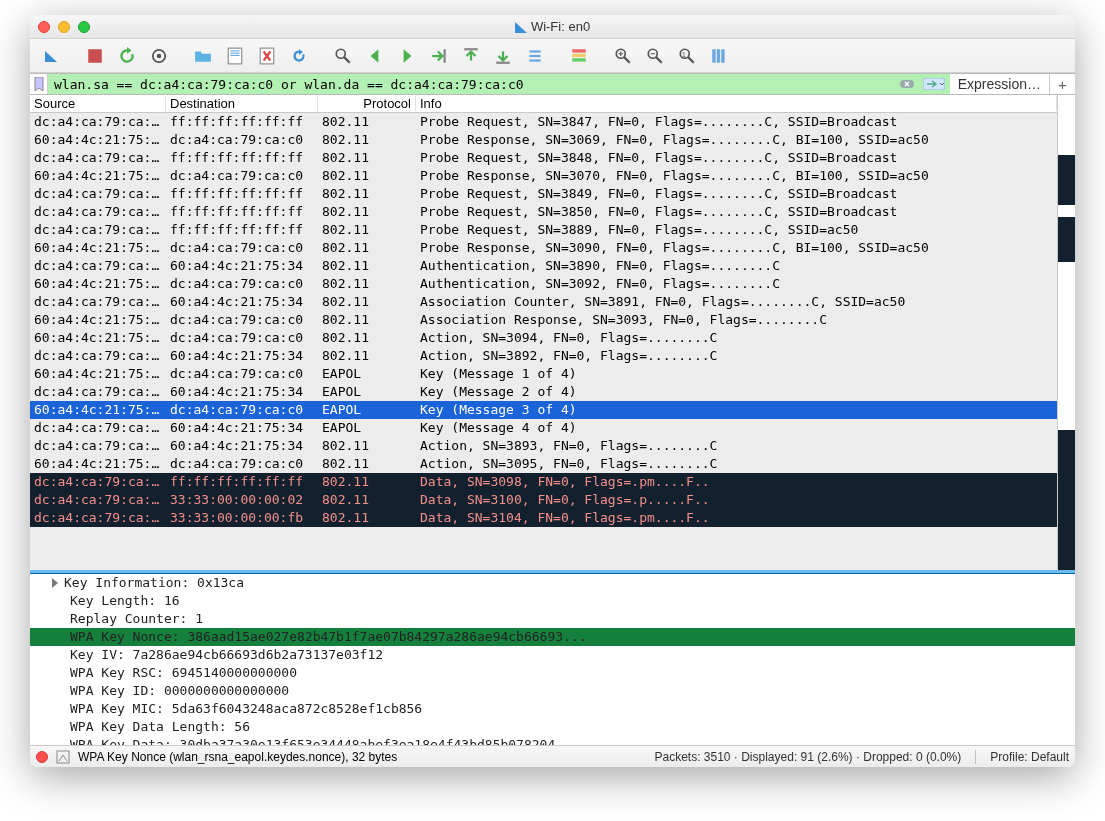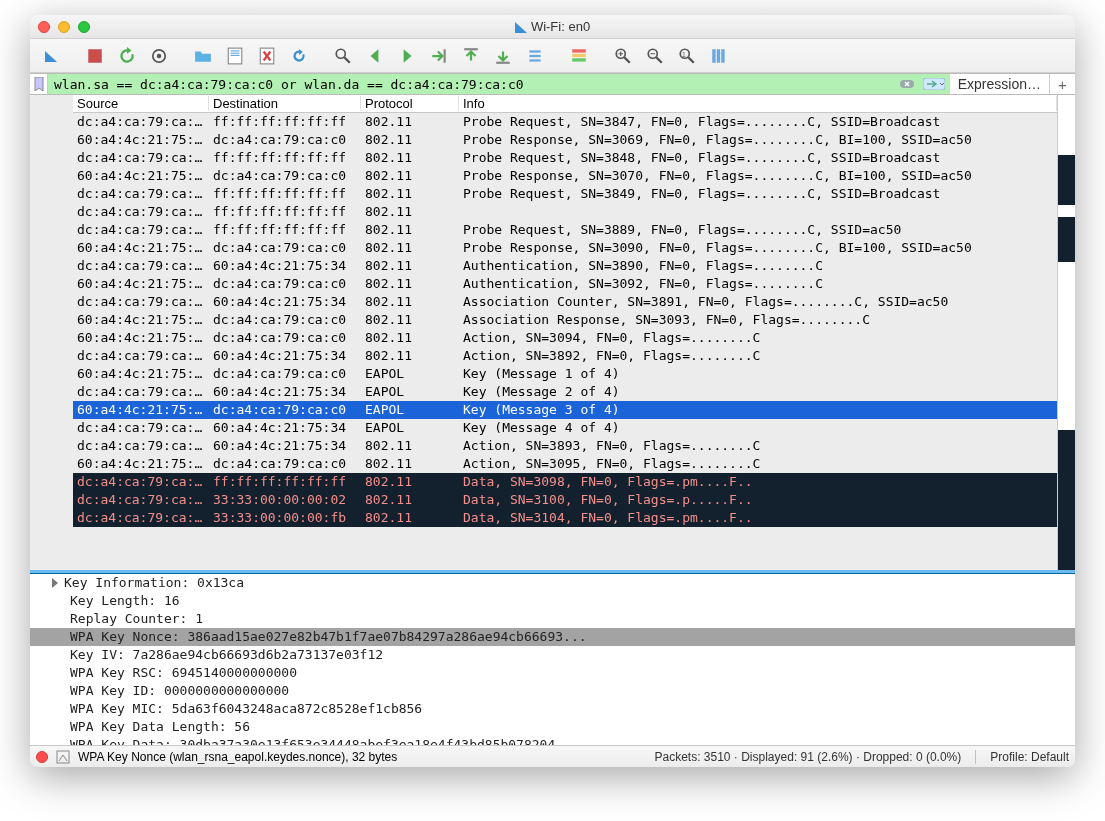--- a/index.html
+++ b/index.html
@@ -99,57 +99,57 @@
     display:flex;
     background:#fff;
     border-bottom:1px solid #c8c8c8;
     font-size:13px;
     height:18px;
     align-items:center;
   }
   .pl-header div { padding:0 4px; border-right:1px solid #e0e0e0; }
   .col-src { width:136px; }
   .col-dst { width:152px; }
-  .col-proto { width:98px; }
+  .col-proto { width:98px;text-align:right; }
   .col-info { flex:1; }
   .pl-body {
     flex:1;
     overflow:hidden;
     position:relative;
     font-family: Menlo, Consolas, monospace;
     font-size:13px;
     line-height:18px;
   }
   .rows { position:absolute; left:0; top:0; right:0; }
   .prow { display:flex; height:18px; white-space:pre; }
   .prow > div { padding:0 4px; overflow:hidden; }
   .prow .c1{width:136px;} .prow .c2{width:152px;} .prow .c3{width:98px;} .prow .c4{flex:1;}
   .sel { background:#1a63d8; color:#fff; }
   .dark { background:#12212d; color:#f58f8c; }
   .minimap {
     width:18px; background:#fff; border-left:1px solid #ccc;
     display:flex; flex-direction:column;
   }
   .minimap div { width:100%; }
-  .list-wrap { flex:1; display:flex; min-height:0;padding-left:43px; }
+  .list-wrap { flex:1; display:flex; min-height:0; }
   
   .details {
     height:172px;
     background:#fff;
     border-top:1px solid #0369a1;
     overflow:hidden;
     font-family: Menlo, Consolas, monospace;
     font-size:13px;
     line-height:18px;
     color:#222;
   }
   .detail-row { padding-left:40px; height:18px; white-space:pre; display:flex; align-items:center; }
   .detail-row.arrow { padding-left:22px; }
   .tri { display:inline-block; width:0;height:0;border-left:6px solid #777;border-top:5px solid transparent;border-bottom:5px solid transparent; margin-right:6px;}
-  .detail-row.hl { background:#a3a3a3; }
+  .detail-row.hl { background:#15803d; }
   
   .statusbar {
     height:22px;
     display:flex;
     align-items:center;
     background:linear-gradient(#f7f7f7,#ececec);
     border-top:1px solid #c8c8c8;
     font-size:12px;
     padding:0 6px;
     gap:10px;
@@ -339,21 +339,21 @@
           <div class="col-proto">Protocol</div>
           <div class="col-info">Info</div>
         </div>
         <div class="pl-body">
           <div class="rows" id="rows">
               <div class="prow"><div class="c1">dc:a4:ca:79:ca:…</div><div class="c2">ff:ff:ff:ff:ff:ff</div><div class="c3">802.11</div><div class="c4">Probe Request, SN=3847, FN=0, Flags=........C, SSID=Broadcast</div></div>
               <div class="prow"><div class="c1">60:a4:4c:21:75:…</div><div class="c2">dc:a4:ca:79:ca:c0</div><div class="c3">802.11</div><div class="c4">Probe Response, SN=3069, FN=0, Flags=........C, BI=100, SSID=ac50</div></div>
               <div class="prow"><div class="c1">dc:a4:ca:79:ca:…</div><div class="c2">ff:ff:ff:ff:ff:ff</div><div class="c3">802.11</div><div class="c4">Probe Request, SN=3848, FN=0, Flags=........C, SSID=Broadcast</div></div>
               <div class="prow"><div class="c1">60:a4:4c:21:75:…</div><div class="c2">dc:a4:ca:79:ca:c0</div><div class="c3">802.11</div><div class="c4">Probe Response, SN=3070, FN=0, Flags=........C, BI=100, SSID=ac50</div></div>
               <div class="prow"><div class="c1">dc:a4:ca:79:ca:…</div><div class="c2">ff:ff:ff:ff:ff:ff</div><div class="c3">802.11</div><div class="c4">Probe Request, SN=3849, FN=0, Flags=........C, SSID=Broadcast</div></div>
-              <div class="prow"><div class="c1">dc:a4:ca:79:ca:…</div><div class="c2">ff:ff:ff:ff:ff:ff</div><div class="c3">802.11</div></div>
+              <div class="prow"><div class="c1">dc:a4:ca:79:ca:…</div><div class="c2">ff:ff:ff:ff:ff:ff</div><div class="c3">802.11</div><div class="c4">Probe Request, SN=3850, FN=0, Flags=........C, SSID=Broadcast</div></div>
               <div class="prow"><div class="c1">dc:a4:ca:79:ca:…</div><div class="c2">ff:ff:ff:ff:ff:ff</div><div class="c3">802.11</div><div class="c4">Probe Request, SN=3889, FN=0, Flags=........C, SSID=ac50</div></div>
               <div class="prow"><div class="c1">60:a4:4c:21:75:…</div><div class="c2">dc:a4:ca:79:ca:c0</div><div class="c3">802.11</div><div class="c4">Probe Response, SN=3090, FN=0, Flags=........C, BI=100, SSID=ac50</div></div>
               <div class="prow"><div class="c1">dc:a4:ca:79:ca:…</div><div class="c2">60:a4:4c:21:75:34</div><div class="c3">802.11</div><div class="c4">Authentication, SN=3890, FN=0, Flags=........C</div></div>
               <div class="prow"><div class="c1">60:a4:4c:21:75:…</div><div class="c2">dc:a4:ca:79:ca:c0</div><div class="c3">802.11</div><div class="c4">Authentication, SN=3092, FN=0, Flags=........C</div></div>
               <div class="prow"><div class="c1">dc:a4:ca:79:ca:…</div><div class="c2">60:a4:4c:21:75:34</div><div class="c3">802.11</div><div class="c4">Association Counter, SN=3891, FN=0, Flags=........C, SSID=ac50</div></div>
               <div class="prow"><div class="c1">60:a4:4c:21:75:…</div><div class="c2">dc:a4:ca:79:ca:c0</div><div class="c3">802.11</div><div class="c4">Association Response, SN=3093, FN=0, Flags=........C</div></div>
               <div class="prow"><div class="c1">60:a4:4c:21:75:…</div><div class="c2">dc:a4:ca:79:ca:c0</div><div class="c3">802.11</div><div class="c4">Action, SN=3094, FN=0, Flags=........C</div></div>
               <div class="prow"><div class="c1">dc:a4:ca:79:ca:…</div><div class="c2">60:a4:4c:21:75:34</div><div class="c3">802.11</div><div class="c4">Action, SN=3892, FN=0, Flags=........C</div></div>
               <div class="prow"><div class="c1">60:a4:4c:21:75:…</div><div class="c2">dc:a4:ca:79:ca:c0</div><div class="c3">EAPOL</div><div class="c4">Key (Message 1 of 4)</div></div>
               <div class="prow"><div class="c1">dc:a4:ca:79:ca:…</div><div class="c2">60:a4:4c:21:75:34</div><div class="c3">EAPOL</div><div class="c4">Key (Message 2 of 4)</div></div>

